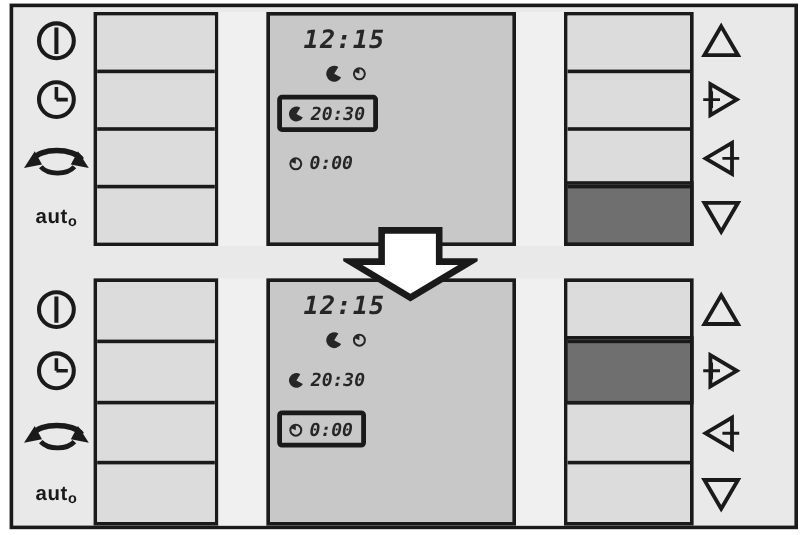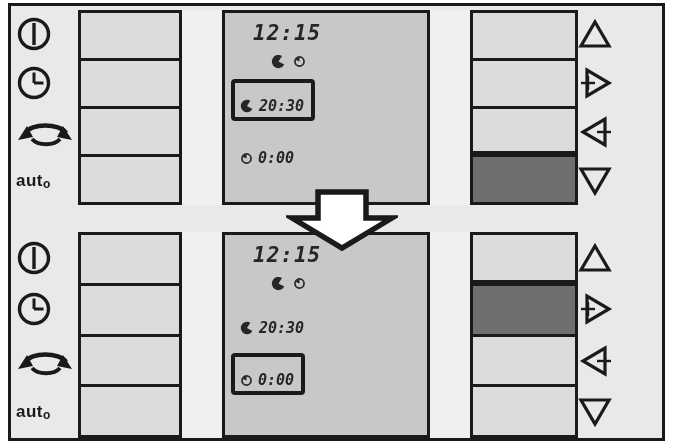--- a/index.html
+++ b/index.html
@@ -10,41 +10,41 @@
   *{box-sizing:border-box; margin:0; padding:0;}
   body{background:#ffffff; font-family:"Liberation Sans", sans-serif;}
   .stage{position:relative; width:676px; height:446px; background:#ffffff; overflow:hidden;}
   .frame{position:absolute; left:8px; top:3px; width:657px; height:438px;
          border:3px solid var(--ink); background:var(--frame-bg);}
   .panel{position:absolute; left:16px; display:flex; z-index:1;}
   .panel-top{top:10px; height:195px;}
   .panel-bottom{top:232px; height:206px;}
 
   .icon-col{width:62px; display:flex; flex-direction:column;}
-  .icon-col .irow{flex:1; display:flex; align-items:center; color:var(--ink);}
+  .icon-col .irow{flex:1; display:flex; align-items:center; justify-content:center; color:var(--ink);}
   .right-icons{width:46px;}
 
   .btn-col{width:104px; border:3px solid var(--ink); background:var(--cell-bg);
            display:flex; flex-direction:column;}
   .btn-col-right{width:108px;}
   .cell{flex:1; background:var(--cell-bg);}
   .cell + .cell{border-top:3px solid var(--ink);}
   .cell.pressed{background:var(--pressed-bg); outline:3px solid var(--ink); position:relative; z-index:2;}
 
   .strip{width:40px; background:var(--strip-bg); height:100%;}
 
   .display{width:208px; border:3px solid var(--ink); background:var(--display-bg);
            padding:8px 0 0 6px; color:var(--digit-ink);}
   .time-row{margin-left:22px; font:italic 700 21px "DejaVu Sans Mono", monospace;
             letter-spacing:1px; color:var(--digit-ink);}
   .legend-row{margin:9px 0 0 40px; display:flex; align-items:center; gap:7px; color:var(--digit-ink);}
   .prog-line{margin-top:10px;}
   .prog-row{display:inline-flex; align-items:center; gap:5px; margin-left:0;
             font:italic 700 15px "DejaVu Sans Mono", monospace; color:var(--digit-ink);
-            padding:14px 7px 2px 5px; border:4px solid transparent;}
+            padding:3px 7px 2px 5px; border:4px solid transparent;}
   .prog-row.selected{border-color:var(--ink); border-radius:4px;}
 
   .auto-label{font-weight:700; font-size:17px; color:var(--ink); letter-spacing:0.5px;}
   .auto-sub{font-size:12px; position:relative; top:2px;}
 
   .lcd-icon{display:inline-flex; color:var(--digit-ink);}
   .tri-icon{display:inline-flex; color:var(--ink);}
 
   .transition-arrow{position:absolute; left:286px; top:188px; width:112px; height:66px; z-index:5;}
   .transition-arrow polygon{fill:var(--arrow-fill); stroke:var(--ink); stroke-width:5.5; stroke-linejoin:miter;}

